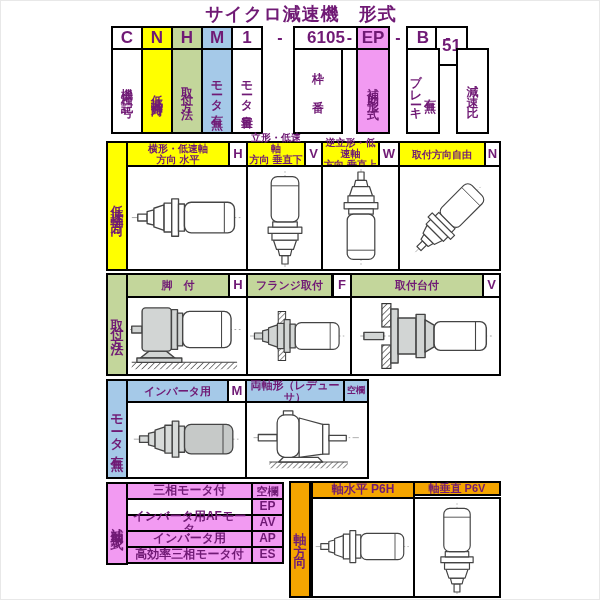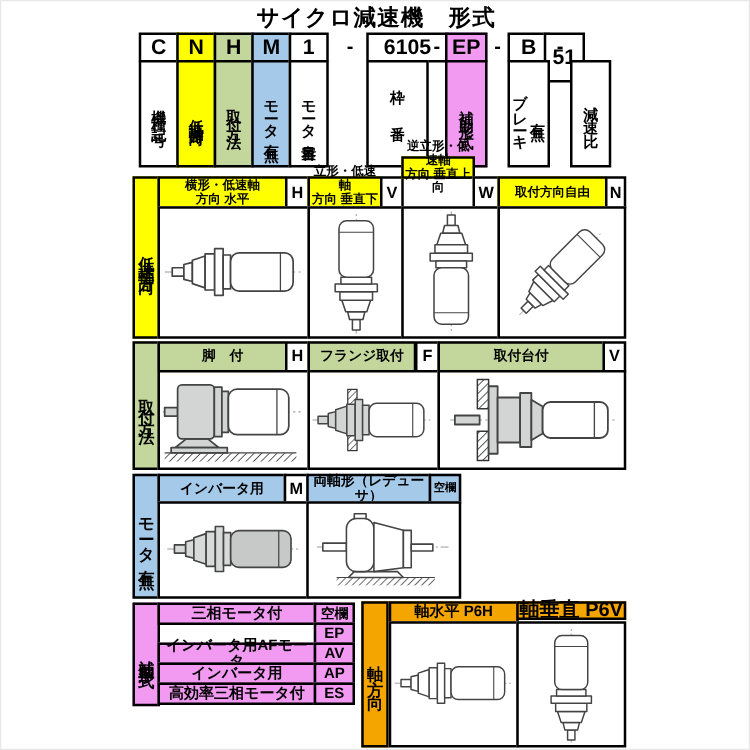--- a/index.html
+++ b/index.html
@@ -1,18 +1,18 @@
 <!DOCTYPE html>
 <html><head>
 <meta charset="utf-8">
 <style>
   html,body { margin:0; padding:0; background:#fff; }
   #stage {
     position:relative; width:600px; height:600px; background:#fff;
-    font-family:"Liberation Sans", sans-serif; font-weight:bold; color:#000000;
+    font-family:"Liberation Sans", sans-serif; font-weight:bold; color:#701a75;
     overflow:hidden; border:1px solid #e8e8e8; box-sizing:border-box;
   }
   .cell {
     position:absolute; box-sizing:border-box; border:2px solid #000;
     background:#fff; display:flex; align-items:center; justify-content:center;
     text-align:center; line-height:1.1;
   }
   .vt { writing-mode:vertical-rl; text-orientation:mixed; line-height:1; }
   .yellow { background:#FFFF00; }
   .green  { background:#C3D69B; }
@@ -113,21 +113,21 @@
   <div class="cell hdr2 yellow" style="left:125px;top:140px;width:104px;height:26px">
       <span>横形・低速軸</span>
       <span>方向 水平</span>
     </div>
   <div class="cell codeS" style="left:227px;top:140px;width:20px;height:26px">H</div>
   <div class="cell hdr2 yellow" style="left:245px;top:140px;width:60px;height:26px">
       <span>立形・低速軸</span>
       <span>方向 垂直下向</span>
     </div>
   <div class="cell codeS" style="left:303px;top:140px;width:19px;height:26px">V</div>
-  <div class="cell hdr2 yellow" style="left:320px;top:124px;width:59px;height:18px">
+  <div class="cell hdr2 yellow" style="left:320px;top:140px;width:59px;height:35px">
       <span>逆立形・低速軸</span>
       <span>方向 垂直上向</span>
     </div>
   <div class="cell codeS" style="left:377px;top:140px;width:22px;height:26px">W</div>
   <div class="cell hdr2 yellow" style="left:397px;top:140px;width:88px;height:26px">
       <span>取付方向自由</span>
     </div>
   <div class="cell codeS" style="left:483px;top:140px;width:17px;height:26px">N</div>
 
   <div class="cell imgc" style="left:125px;top:164px;width:122px;height:106px">
@@ -250,21 +250,21 @@
   <div class="cell pink" style="left:125px;top:529px;width:127px;height:18px;font-size:12px">インバータ用</div>
   <div class="cell pink" style="left:250px;top:529px;width:33px;height:18px;font-size:12px">AP</div>
   <div class="cell pink" style="left:125px;top:545px;width:127px;height:18px;font-size:12px">高効率三相モータ付</div>
   <div class="cell pink" style="left:250px;top:545px;width:33px;height:18px;font-size:12px">ES</div>
 
   <div class="cell desc orange" style="left:288px;top:480px;width:22px;height:117px">
       <span class="vt" style="font-size:13px;letter-spacing:.9em">軸方向</span>
     </div>
 
   <div class="cell orange" style="left:310px;top:480px;width:104px;height:18px;font-size:12px">軸水平 P6H</div>
-  <div class="cell orange" style="left:412px;top:480px;width:88px;height:15px;font-size:16px">軸垂直 P6V</div>
+  <div class="cell orange" style="left:412px;top:480px;width:88px;height:15px;font-size:11px">軸垂直 P6V</div>
 
   <div class="cell imgc" style="left:310px;top:496px;width:104px;height:101px">
     <svg width="96" height="44" viewBox="-8 0 132 60">
         <use href="#motorH"></use>
       </svg>
   </div>
   <div class="cell imgc" style="left:412px;top:496px;width:88px;height:101px">
     <svg width="44" height="92" viewBox="30 -34 60 124">
         <use href="#motorH" transform="rotate(-90 60 28)"></use>
       </svg>

